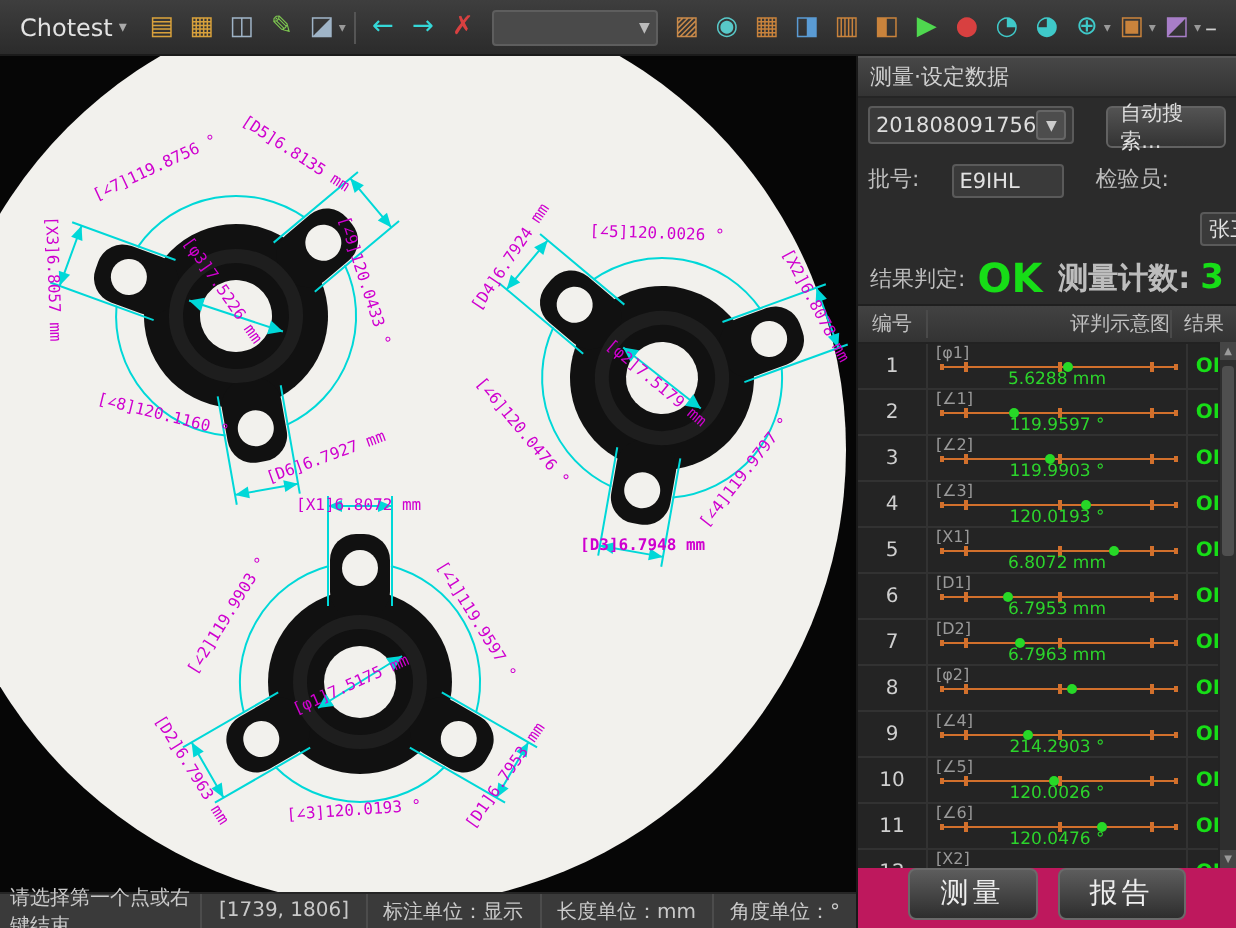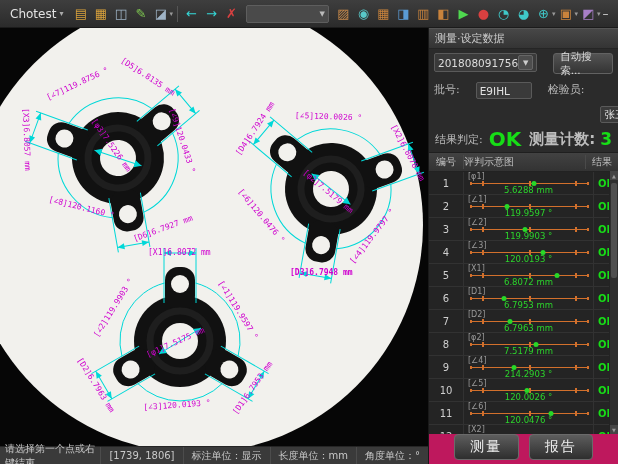--- a/index.html
+++ b/index.html
@@ -79,21 +79,21 @@
   .judgment-row{padding:2px 6px 3px 6px;display:flex;align-items:center;}
   .ok-big{color:#17dd17;font-size:20px;font-weight:bold;margin-left:6px;line-height:20px;}
   .count-label{margin-left:auto;font-size:15px;color:#bdbdbd;font-weight:bold;}
   .count-val{color:#17dd17;font-size:17px;font-weight:bold;margin-left:5px;line-height:17px;}
   
   #result-table{flex:1;display:flex;flex-direction:column;overflow:hidden;position:relative;
     border-top:1px solid #1f1f1f;}
   .t-head{flex:0 0 18px;display:flex;background:linear-gradient(#424242,#333);
     border-bottom:1px solid #222;font-size:10px;color:#c0c0c0;align-items:center;}
   .th-no{width:34px;text-align:center;border-right:1px solid #4a4a4a;}
-  .th-diag{flex:1;text-align:left;border-right:1px solid #4a4a4a;}
+  .th-diag{flex:1;text-align:right;border-right:1px solid #4a4a4a;}
   .th-res{width:32px;text-align:center;}
   #t-body{flex:1;overflow:hidden;}
   .t-row{height:23px;display:flex;background:#242424;border-bottom:1px solid #323232;box-sizing:border-box;}
   .c-no{width:34px;border-right:1px solid #323232;display:flex;align-items:center;justify-content:center;
     font-size:10px;color:#cfcfcf;}
   .c-diag{flex:1;position:relative;border-right:1px solid #323232;}
   .r-label{position:absolute;left:4px;top:0px;font-size:8px;color:#9a9a9a;}
   .slider{position:absolute;left:6px;right:6px;top:11px;height:1px;background:#d2702c;}
   .tick{position:absolute;width:2px;background:#d2702c;top:-2px;height:5px;}
   .tick.end{height:3px;top:-1px;}
@@ -396,21 +396,20 @@
           <div class="c-diag">
             <span class="r-label">[φ2]</span>
             <div class="slider">
               <span class="tick end" style="left: 0%;"></span>
               <span class="tick " style="left: 10%;"></span>
               <span class="tick " style="left: 50%;"></span>
               <span class="tick " style="left: 90%;"></span>
               <span class="tick end" style="left: 100%;"></span>
               <span class="marker" style="left: 56%;"></span>
             </div>
-            <span class="r-value">7.5179 mm</span>
           </div>
           <div class="c-res">OK</div>
         </div>
         <div class="t-row">
           <div class="c-no">9</div>
           <div class="c-diag">
             <span class="r-label">[∠4]</span>
             <div class="slider">
               <span class="tick end" style="left: 0%;"></span>
               <span class="tick " style="left: 10%;"></span>

